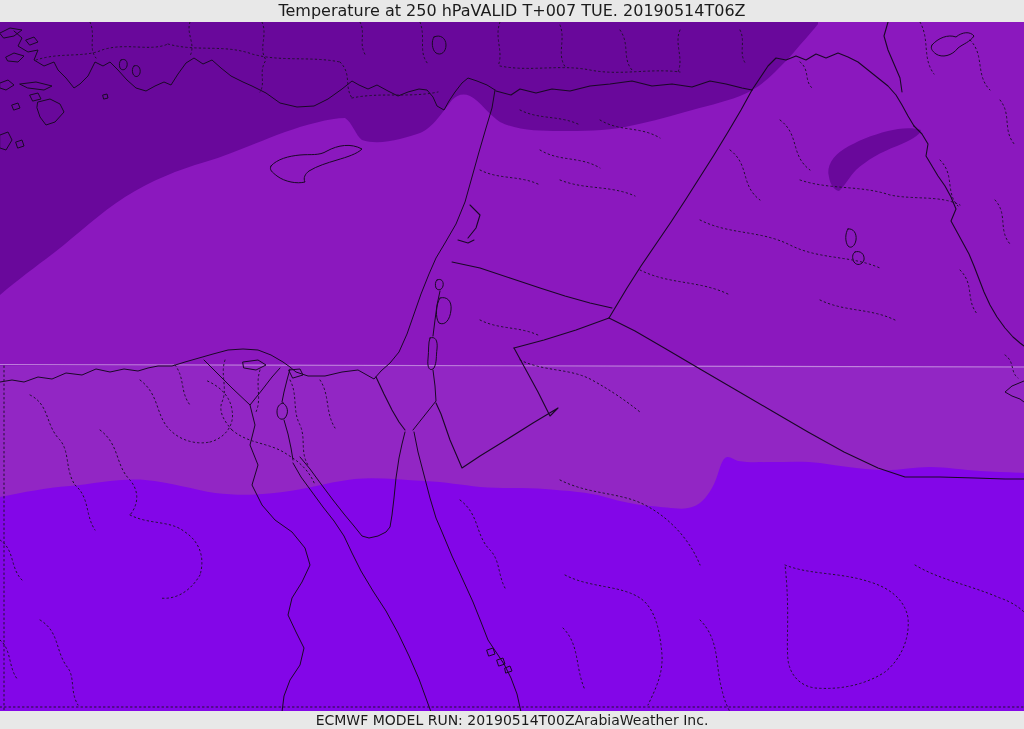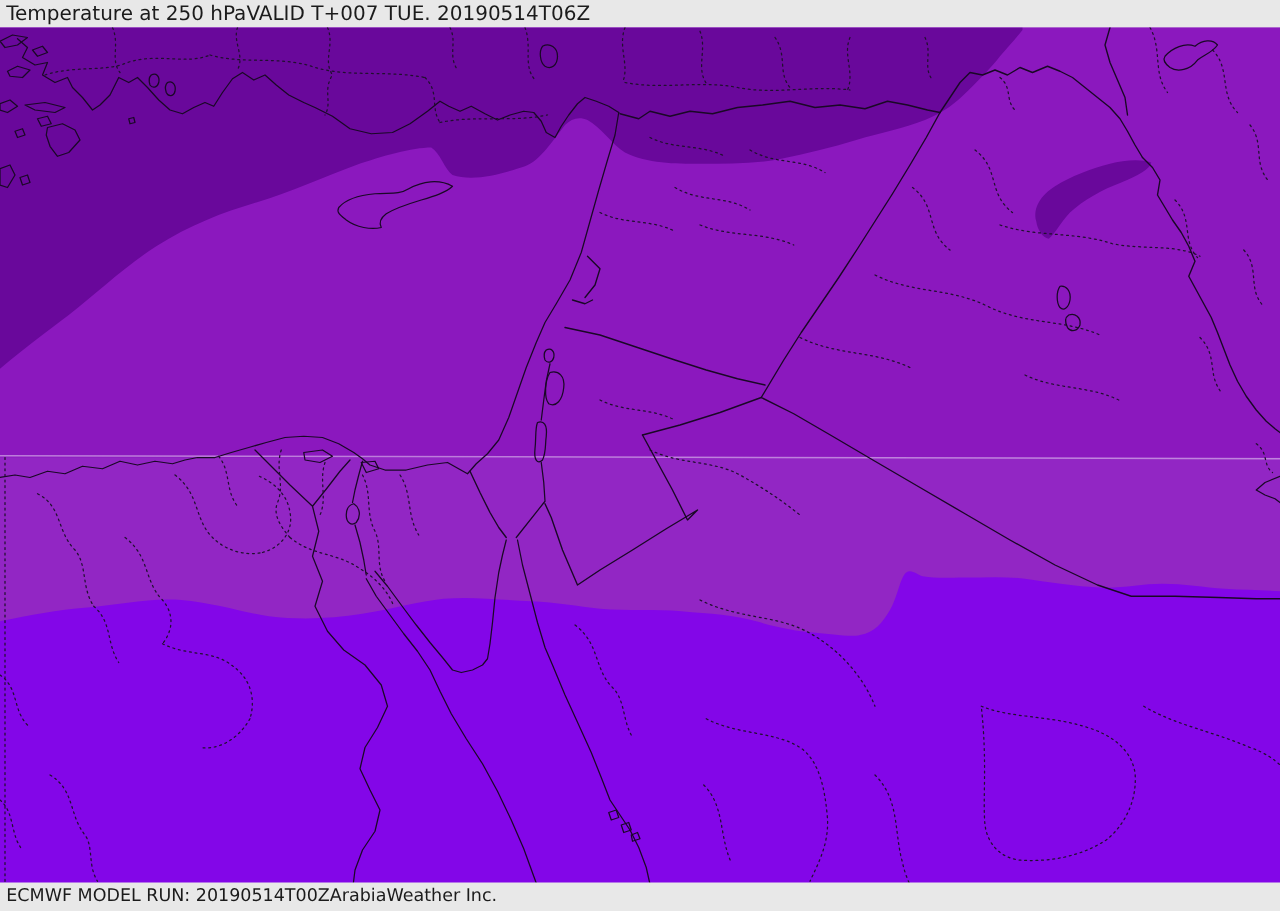--- a/index.html
+++ b/index.html
@@ -3,25 +3,25 @@
 <meta charset="utf-8">
 <style>
   html,body{margin:0;padding:0;background:#cfcfcf;}
   .screen{
     position:relative;width:1024px;height:729px;overflow:hidden;
     font-family:"DejaVu Sans","Liberation Sans",sans-serif;
     background:#8B18BE;
   }
   .bar{
     position:absolute;left:0;width:1024px;background:#E8E8E8;
-    color:#1b1b1b;display:flex;justify-content:flex-start;align-items:center;
+    color:#1b1b1b;display:flex;justify-content:center;align-items:center;
     box-sizing:border-box;padding:0 5px;white-space:nowrap;
   }
   .bar.top{top:0;height:22px;font-size:16px;line-height:22px;}
-  .bar.bottom{bottom:0;height:23px;font-size:14px;line-height:17px;}
+  .bar.bottom{bottom:0;height:18px;font-size:14px;line-height:17px;}
   .mapwrap{position:absolute;top:22px;left:0;width:1024px;height:690px;}
   svg{display:block;}
 </style>
 </head>
 <body>
 
 <div class="screen">
 
   <div class="bar top">
     <span>Temperature at 250 hPa</span>

